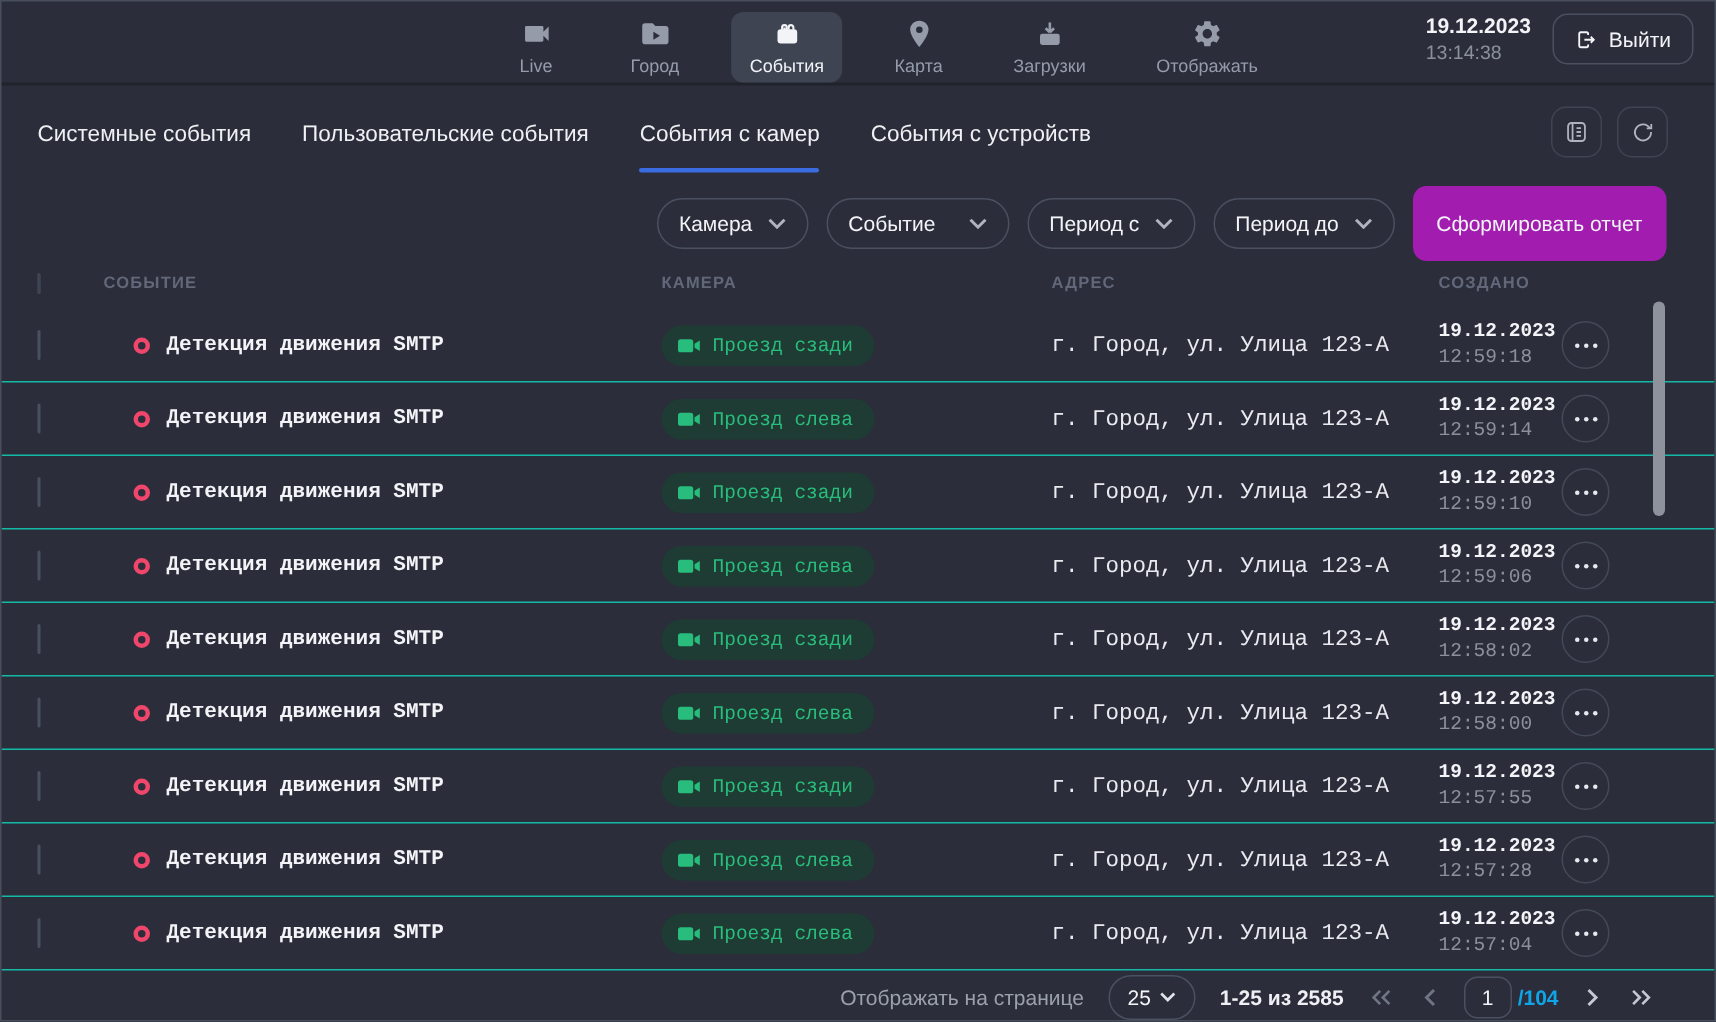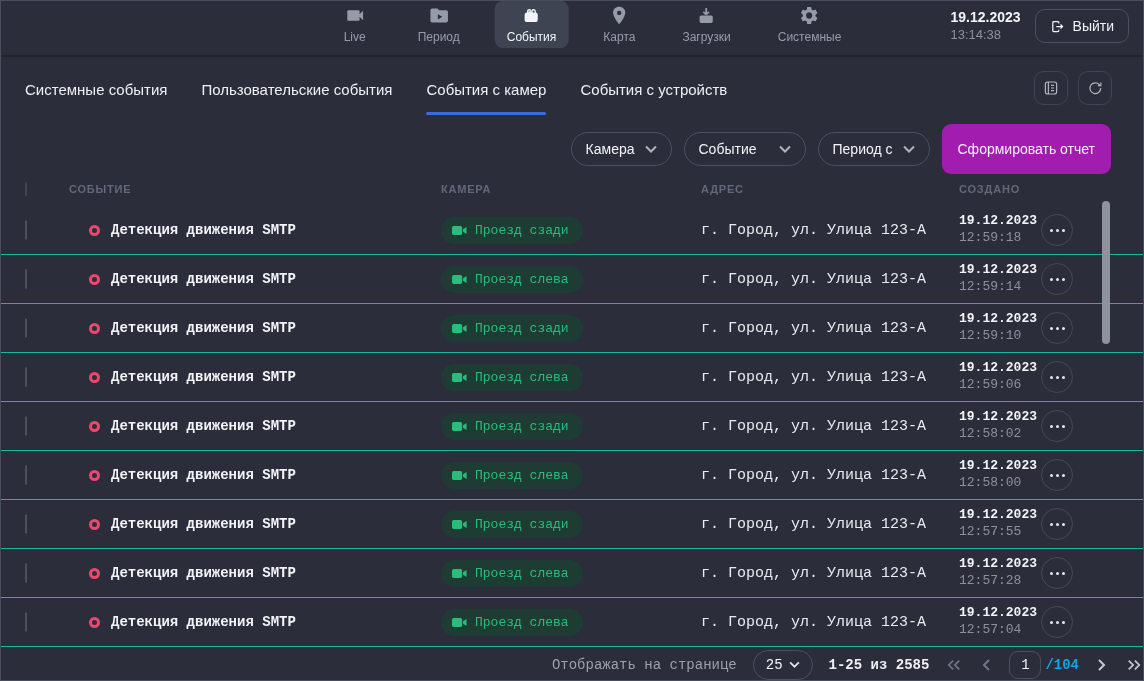--- a/index.html
+++ b/index.html
@@ -8,21 +8,21 @@
     font-family:"Liberation Sans","DejaVu Sans",sans-serif;
     background:#2b2e3a; color:#eef0f4; overflow:hidden;
     border:1px solid rgba(130,138,160,0.35);
     position:relative;
   }
   svg { display:block; }
 
   
   .topbar { height:56px; position:relative; border-bottom:2px solid #20232c; }
   .nav { position:absolute; left:50%; transform:translateX(-50%); top:0; height:54px;
-         display:flex; align-items:flex-start; gap:23px; margin-left:18px; }
+         display:flex; align-items:flex-end; gap:23px; margin-left:18px; }
   .nav-item { display:flex; flex-direction:column; align-items:center; justify-content:center;
               gap:4px; padding:4px 12px; min-width:56px; border-radius:8px; cursor:pointer;
               color:#969baa; }
   .nav-item .nav-label { font-size:12px; }
   .nav-item svg { width:21px; height:21px; fill:#969baa; }
   .nav-item.active { background:#3e4452; color:#f2f4f8; }
   .nav-item.active svg { fill:#f2f4f8; }
   .topbar-right { position:absolute; right:14px; top:8px; display:flex; align-items:center; gap:14px; }
   .datetime { text-align:left; line-height:1.25; }
   .dt-date { font-size:14px; font-weight:700; color:#f2f4f8; }
@@ -71,21 +71,21 @@
   .cell-created { line-height:1.3; }
   .created-date { font-size:13px; font-weight:700; color:#f2f4f8; }
   .created-time { font-size:13px; color:#8b909d; }
   .dots-btn { width:32px; height:32px; border-radius:50%; border:1px solid #434957;
               background:transparent; display:flex; align-items:center; justify-content:center;
               gap:3px; cursor:pointer; }
   .dots-btn i { width:3px; height:3px; border-radius:50%; background:#e6e8ed; display:block; }
 
   
   .pagination { height:35px; display:flex; align-items:center; justify-content:flex-end;
-                gap:16px; font-size:14px;font-family:Liberation Mono, monospace; }
+                gap:16px; padding-right:40px; font-size:14px; }
   .pg-label { color:#9aa0ac; }
   .pg-size { display:flex; align-items:center; gap:6px; border:1px solid #4a5060;
              border-radius:16px; height:30px; padding:0 12px; color:#f2f4f8; cursor:pointer;
              background:transparent; font-size:14px; font-family:inherit; }
   .pg-size svg { width:11px; height:7px; stroke:#dfe2e8; fill:none; stroke-width:2; }
   .pg-range { font-weight:700; color:#eef0f4; }
   .pg-nav { display:flex; align-items:center; gap:14px; }
   .pg-arrow { background:none; border:none; cursor:pointer; padding:2px; display:flex; }
   .pg-arrow svg { width:14px; height:12px; fill:none; stroke-width:2; }
   .pg-arrow.disabled svg { stroke:#6f7583; }
@@ -108,21 +108,21 @@
       <svg viewBox="0 0 24 24">
           <path d="M17 10.5V7c0-.55-.45-1-1-1H4c-.55 0-1 .45-1 1v10c0 .55.45 1 1 1h12c.55 0 1-.45 1-1v-3.5l4 4v-11l-4 4z"></path>
         </svg>
       <span class="nav-label">Live</span>
     </div>
     <div class="nav-item">
       <svg viewBox="0 0 24 24">
           <path d="M10 4H4c-1.1 0-2 .9-2 2v12c0 1.1.9 2 2 2h16c1.1 0 2-.9 2-2V8c0-1.1-.9-2-2-2h-8l-2-2z"></path>
           <path d="M10.5 10.5l5 3-5 3z" fill="#2b2e3a"></path>
         </svg>
-      <span class="nav-label">Период</span>
+      <span class="nav-label">Город</span>
     </div>
     <div class="nav-item active">
       <svg viewBox="0 0 24 24">
           <rect x="4.5" y="8.5" width="15" height="11" rx="2.5"></rect>
           <path d="M8 9V7.2a1.8 1.8 0 0 1 3.6 0V9h-1.8V7.2h0" fill="none" stroke="#f2f4f8" stroke-width="1.6"></path>
           <path d="M13 9V7.2a1.8 1.8 0 0 1 3.6 0V9" fill="none" stroke="#f2f4f8" stroke-width="1.6"></path>
         </svg>
       <span class="nav-label">События</span>
     </div>
     <div class="nav-item">
@@ -135,21 +135,21 @@
       <svg viewBox="0 0 24 24">
           <rect x="4.5" y="12" width="15" height="8.5" rx="1.8"></rect>
           <path d="M12 3.5v7.5m0 0l-3.2-3.2M12 11l3.2-3.2" fill="none" stroke="#969baa" stroke-width="2"></path>
         </svg>
       <span class="nav-label">Загрузки</span>
     </div>
     <div class="nav-item">
       <svg viewBox="0 0 24 24">
           <path d="M19.14 12.94c.04-.3.06-.61.06-.94s-.02-.64-.07-.94l2.03-1.58c.18-.14.23-.41.12-.61l-1.92-3.32c-.12-.22-.37-.29-.59-.22l-2.39.96c-.5-.38-1.03-.7-1.62-.94l-.36-2.54c-.04-.24-.24-.41-.48-.41h-3.84c-.24 0-.43.17-.47.41l-.36 2.54c-.59.24-1.13.57-1.62.94l-2.39-.96c-.22-.08-.47 0-.59.22L2.74 8.87c-.12.21-.08.47.12.61l2.03 1.58c-.05.3-.09.63-.09.94s.02.64.07.94l-2.03 1.58c-.18.14-.23.41-.12.61l1.92 3.32c.12.22.37.29.59.22l2.39-.96c.5.38 1.03.7 1.62.94l.36 2.54c.05.24.24.41.48.41h3.84c.24 0 .44-.17.47-.41l.36-2.54c.59-.24 1.13-.56 1.62-.94l2.39.96c.22.08.47 0 .59-.22l1.92-3.32c.12-.22.07-.47-.12-.61l-2.01-1.58zM12 15.6c-1.98 0-3.6-1.62-3.6-3.6s1.62-3.6 3.6-3.6 3.6 1.62 3.6 3.6-1.62 3.6-3.6 3.6z"></path>
         </svg>
-      <span class="nav-label">Системные</span>
+      <span class="nav-label">Отображать</span>
     </div>
   </div>
   <div class="topbar-right">
     <div class="datetime">
       <div class="dt-date">19.12.2023</div>
       <div class="dt-time">13:14:38</div>
     </div>
     <button class="logout-btn">
       <svg viewBox="0 0 24 24">
           <path d="M14 7V5.5A1.5 1.5 0 0 0 12.5 4H6a1.5 1.5 0 0 0-1.5 1.5v13A1.5 1.5 0 0 0 6 20h6.5a1.5 1.5 0 0 0 1.5-1.5V17"></path>
@@ -191,20 +191,26 @@
       </svg>
   </div>
   <div class="pill w-evt">
     <span>Событие</span>
     <svg viewBox="0 0 12 8">
         <path d="M1 1.5l5 5 5-5"></path>
       </svg>
   </div>
   <div class="pill w-pf">
     <span>Период с</span>
+    <svg viewBox="0 0 12 8">
+        <path d="M1 1.5l5 5 5-5"></path>
+      </svg>
+  </div>
+  <div class="pill w-pt">
+    <span>Период до</span>
     <svg viewBox="0 0 12 8">
         <path d="M1 1.5l5 5 5-5"></path>
       </svg>
   </div>
   <button class="report-btn">Сформировать отчет</button>
 </div>
 
 <div class="trow thead">
   <div><span class="checkbox head"></span></div>
   <div>СОБЫТИЕ</div>

